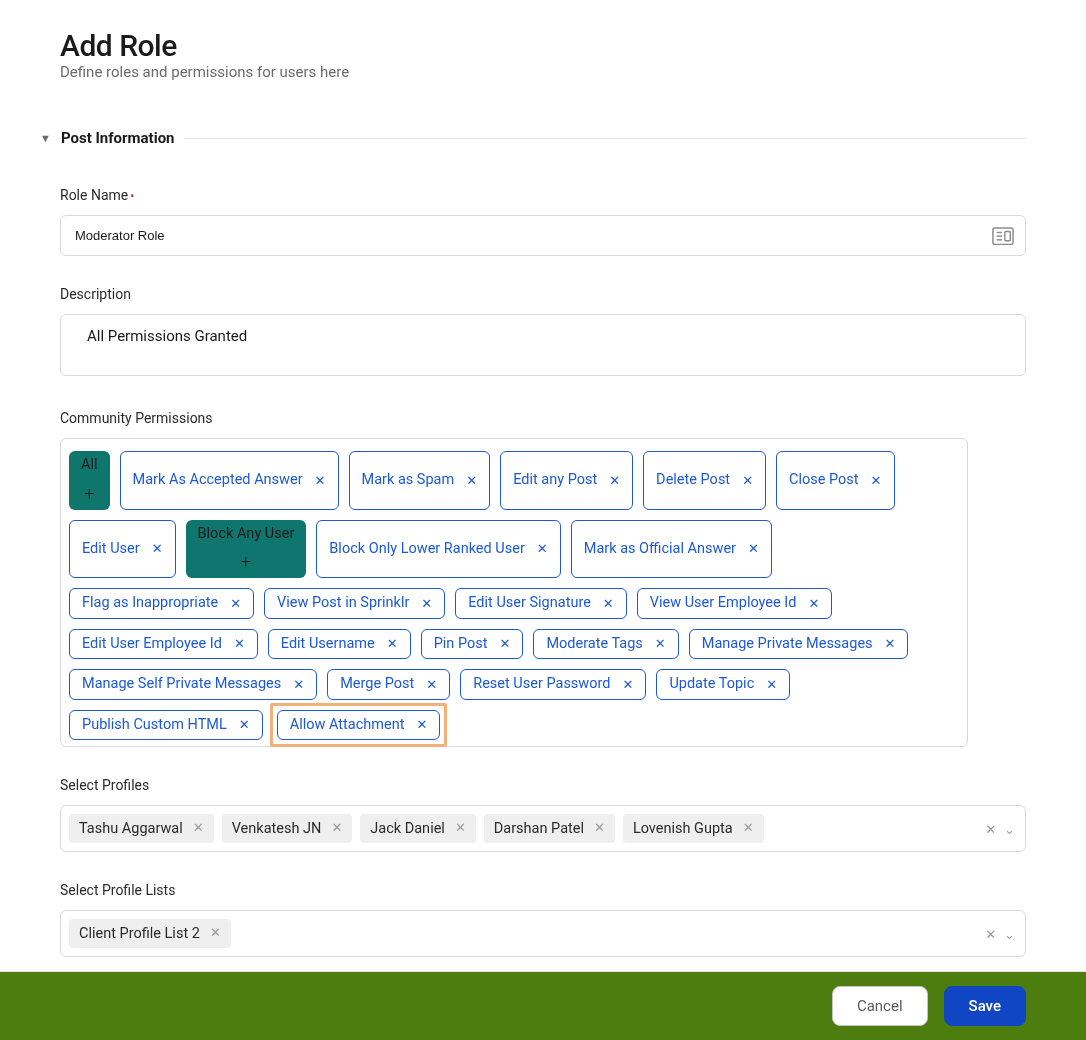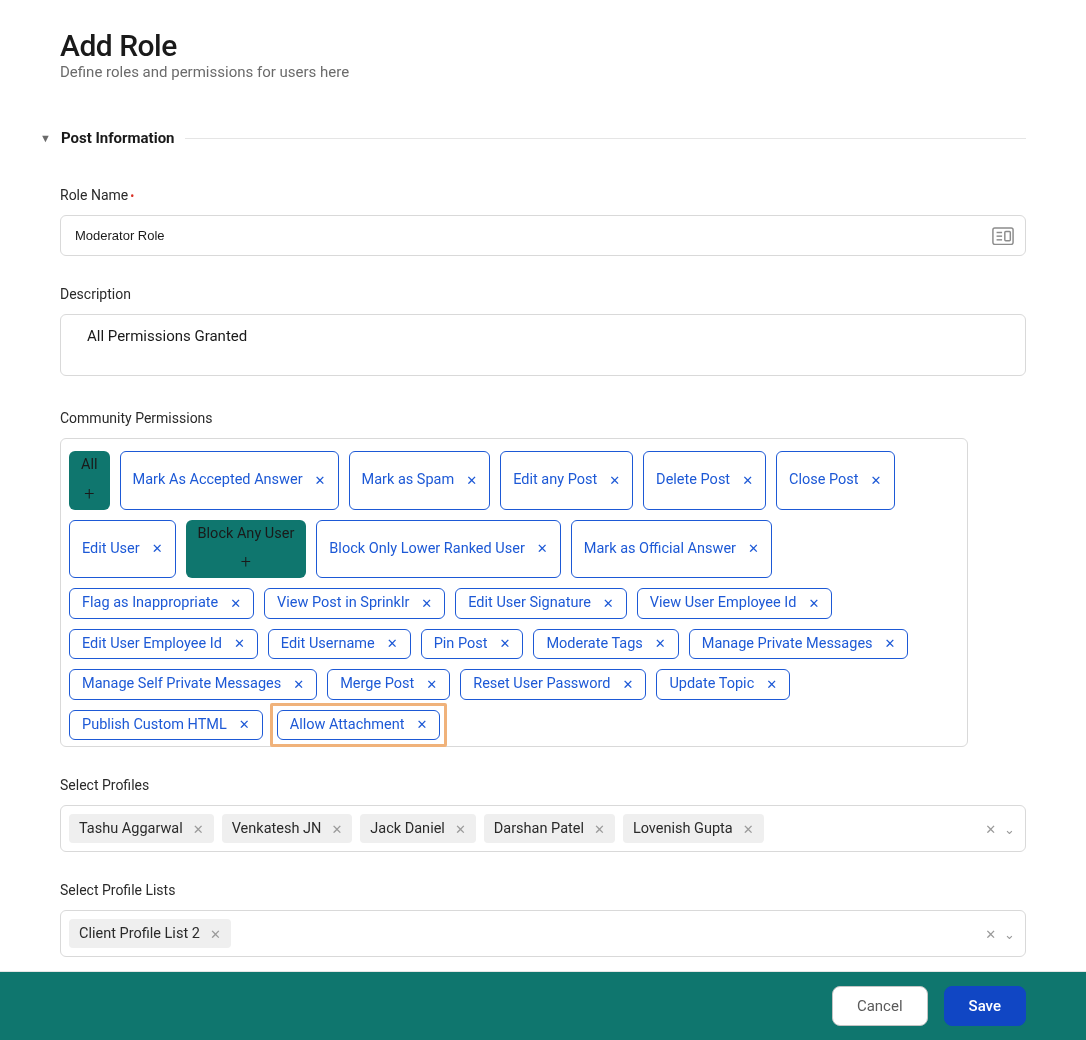--- a/index.html
+++ b/index.html
@@ -144,21 +144,21 @@
     padding: 8px 46px 8px 8px;
     display: flex;
     flex-wrap: wrap;
     gap: 8px;
     position: relative;
     min-height: 46px;
     align-items: center;
   }
   .tag {
     display: inline-flex;
-    align-items: flex-end;
+    align-items: flex-start;
     background: #efefef;
     color: #2a2a2a;
     border-radius: 4px;
     padding: 6px 10px;
     font-size: 14.5px;
     gap: 10px;
   }
   .tag .tag-x {
     color: #9a9a9a;
     font-size: 13px;
@@ -183,21 +183,21 @@
     gap: 6px;
   }
   .sig-tabs .sep { color: #666; }
   .sig-tabs .inactive { color: #3a3a3a; }
   .footer-bar {
     position: absolute;
     bottom: 0;
     left: 0;
     right: 0;
     border-top: 1px solid #e5e5e5;
-    background: #0f766e;
+    background: #4d7c0f;
     padding: 14px 60px 14px 40px;
     display: flex;
     justify-content: flex-end;
     gap: 16px;
   }
   .btn {
     padding: 10px 24px;
     border-radius: 8px;
     font-size: 15px;
     border: 1px solid #c4c4c4;

